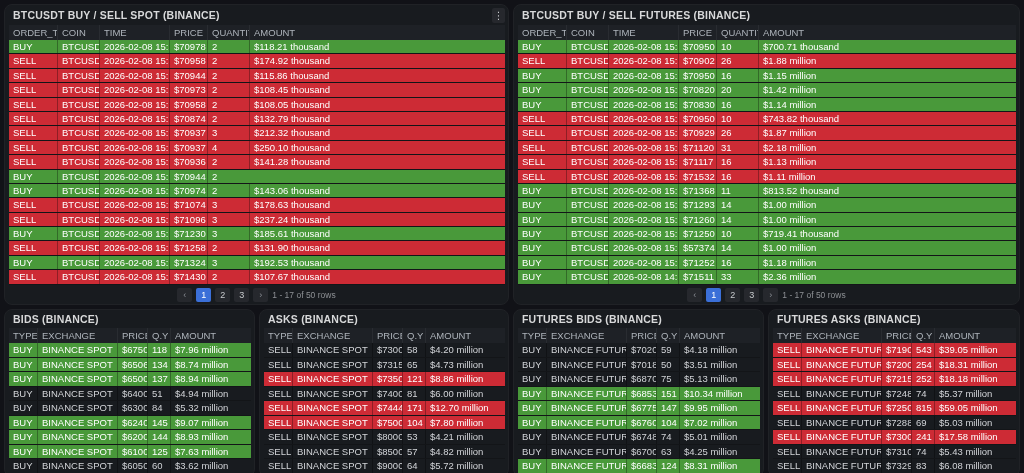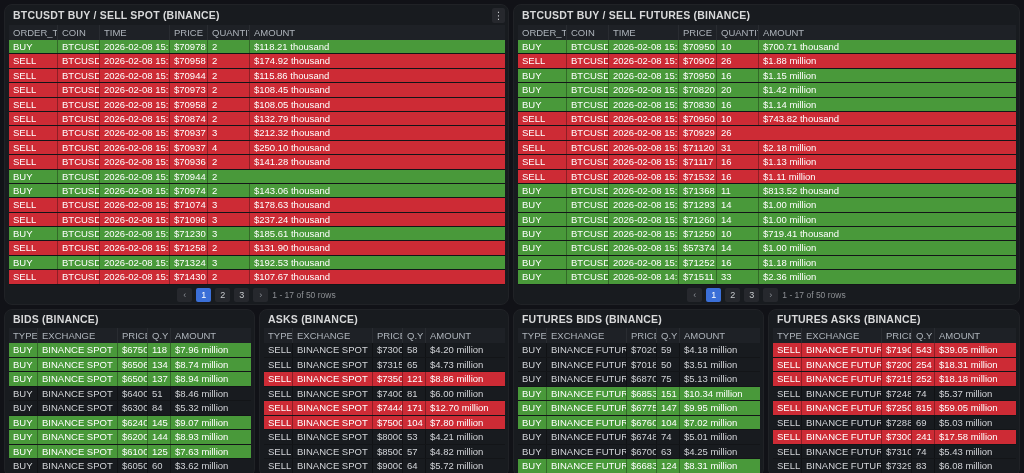--- a/index.html
+++ b/index.html
@@ -266,20 +266,21 @@
         <div class="td">$70950</div>
         <div class="td">10</div>
         <div class="td">$743.82 thousand</div>
       </div>
         <div class="tr red">
         <div class="td">SELL</div>
         <div class="td">BTCUSDT</div>
         <div class="td">2026-02-08 15:28:20</div>
         <div class="td">$70929</div>
         <div class="td">26</div>
+        <div class="td">$1.87 million</div>
       </div>
         <div class="tr red">
         <div class="td">SELL</div>
         <div class="td">BTCUSDT</div>
         <div class="td">2026-02-08 15:25:25</div>
         <div class="td">$71120</div>
         <div class="td">31</div>
         <div class="td">$2.18 million</div>
       </div>
         <div class="tr red">
@@ -399,21 +400,21 @@
         <div class="td">BINANCE SPOT</div>
         <div class="td">$65000</div>
         <div class="td">137</div>
         <div class="td">$8.94 million</div>
       </div>
         <div class="tr dark">
         <div class="td">BUY</div>
         <div class="td">BINANCE SPOT</div>
         <div class="td">$64000</div>
         <div class="td">51</div>
-        <div class="td">$8.46 million</div>
+        <div class="td">$4.94 million</div>
       </div>
         <div class="tr dark">
         <div class="td">BUY</div>
         <div class="td">BINANCE SPOT</div>
         <div class="td">$63000</div>
         <div class="td">84</div>
         <div class="td">$5.32 million</div>
       </div>
         <div class="tr green">
         <div class="td">BUY</div>

